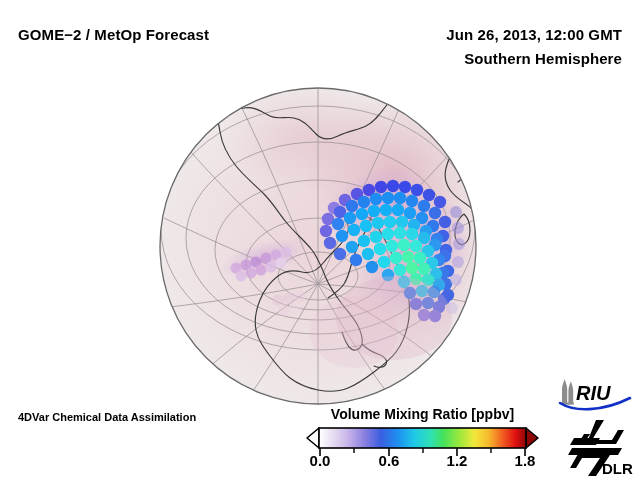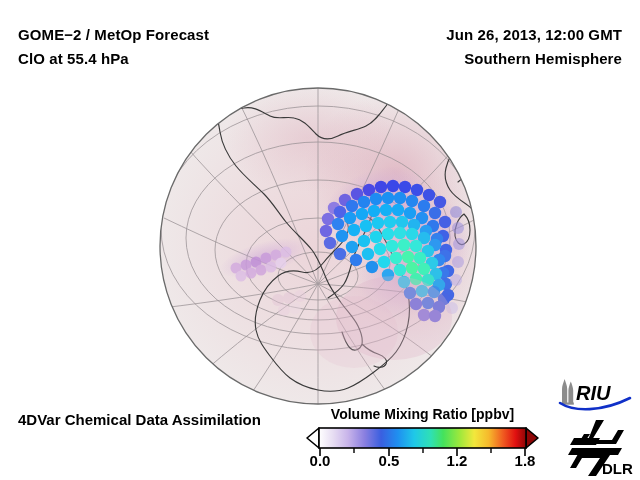--- a/index.html
+++ b/index.html
@@ -33,21 +33,21 @@
   }
   #hdr-l1 { left: 18px;  top: 18px; }
   #hdr-l2 { left: 18px;  top: 42px; }
   #hdr-r1 { right: 18px; top: 18px; }
   #hdr-r2 { right: 18px; top: 42px; text-align: left; }
 
   
   .ftr {
     position: absolute;
     left: 18px;
-    font-size: 15px;
+    font-size: 11px;
     font-weight: bold;
     white-space: nowrap;
   }
   #ftr-l1 { top: 403px; }
   #ftr-l2 { top: 427px; }
   #ftr-l3 { top: 451px; }
 
   
   #globe-wrap {
     position: absolute;
@@ -104,21 +104,20 @@
     width: 68px;
     height: 60px;
   }
 </style>
 </head>
 <body>
 
 <div id="page">
 
   <div class="hdr" id="hdr-l1">GOME−2 / MetOp Forecast</div>
-  <div class="hdr" id="hdr-l2">ClO at 55.4 hPa</div>
   <div class="hdr" id="hdr-r1">Jun 26, 2013, 12:00 GMT</div>
   <div class="hdr" id="hdr-r2">Southern Hemisphere</div>
 
   <div id="globe-wrap">
     <svg id="globe-svg" width="320" height="320" viewBox="0 0 320 320">
       <defs>
         <clipPath id="sphereClip">
           <circle cx="160" cy="160" r="158"></circle>
         </clipPath>
         <radialGradient id="hazeGrad" cx="50%" cy="50%" r="50%">
@@ -439,21 +438,21 @@
       </g>
 
       <g stroke="#000000" stroke-width="1.4">
         <line x1="49" y1="23" x2="49" y2="28"></line>
         <line x1="118" y1="23" x2="118" y2="28"></line>
         <line x1="186" y1="23" x2="186" y2="28"></line>
       </g>
     </svg>
 
     <div class="cbar-tick-label" style="left:15px">0.0</div>
-    <div class="cbar-tick-label" style="left:84px">0.5</div>
+    <div class="cbar-tick-label" style="left:84px">0.6</div>
     <div class="cbar-tick-label" style="left:152px">1.2</div>
     <div class="cbar-tick-label" style="left:220px">1.8</div>
   </div>
 
   <svg id="logo-riu" viewBox="0 0 80 34">
     <g fill="#8c8c8c">
       <path d="M6 26 L6 11 C6 8, 7.6 4, 8.6 1 C9.6 4, 11.2 8, 11.2 11 L11.2 26 Z"></path>
       <path d="M12.4 26 L12.4 12.5 C12.4 9.6, 13.8 6, 14.8 3.4 C15.8 6, 17.2 9.6, 17.2 12.5 L17.2 26 Z"></path>
       <rect x="5.4" y="24.5" width="12.4" height="2.2"></rect>
     </g>

